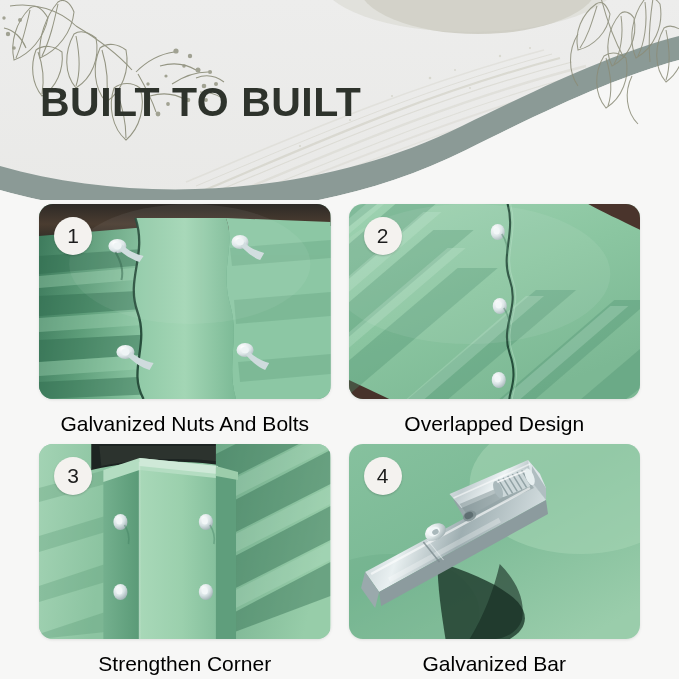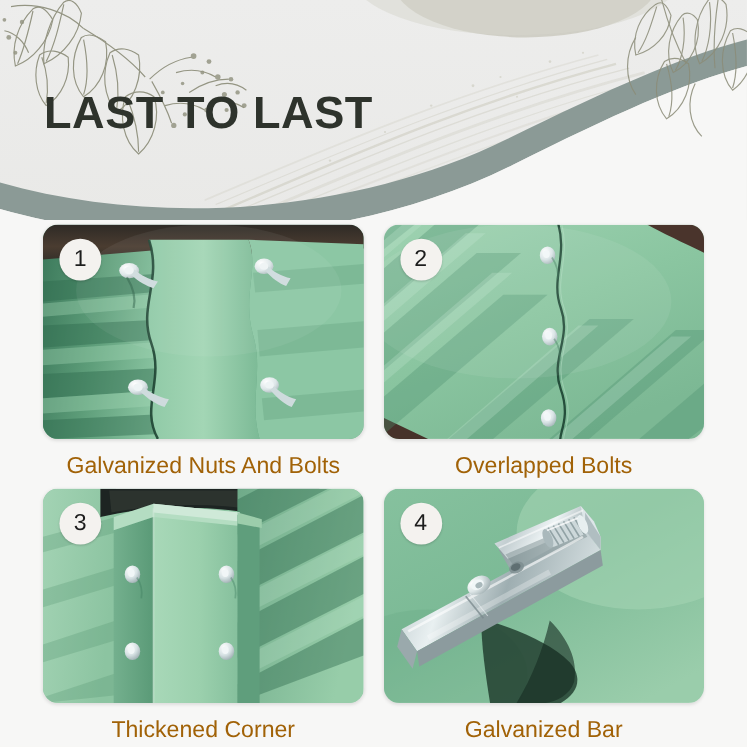--- a/index.html
+++ b/index.html
@@ -51,21 +51,21 @@
     width:38px;height:38px;border-radius:50%;
     background:#f4f2ef;
     display:flex;align-items:center;justify-content:center;
     font-size:21px;font-weight:normal;color:#1d1d1d;
     font-family:"Liberation Sans", sans-serif;
     box-shadow:0 1px 2px rgba(0,0,0,0.18);
   }
   .caption{
     margin-top:13px;
     font-size:21px;
-    color:#a16207;
+    color:#000000;
     text-align:center;
     font-family:"Liberation Sans", sans-serif;
     line-height:1.1;
   }
 </style>
 </head>
 <body>
 
 <div class="page">
 
@@ -175,21 +175,21 @@
           <path d="M644,0 C632,16 628,40 636,58 C654,48 664,26 660,4 C654,-4 648,-4 644,0 Z"></path>
           <path d="M645,2 C648,24 644,44 638,56"></path>
           <path d="M664,28 C654,46 654,68 666,82 C680,72 688,52 684,32 C676,26 670,24 664,28 Z"></path>
           <path d="M666,30 C670,50 670,68 666,80"></path>
           <path d="M578,34 C568,50 568,72 578,86"></path>
           <path d="M632,76 C624,92 626,112 638,124"></path>
         </g>
       </g>
     </svg>
 
-    <div class="header-title">LAST TO LAST</div>
+    <div class="header-title">BUILT TO BUILT</div>
   </div>
 
   <div class="grid">
 
     <div class="cell">
       <div class="photo">
         <svg viewBox="0 0 290 195" preserveAspectRatio="none">
           <defs>
             <linearGradient id="p1a" x1="0" y1="0" x2="1" y2="0.2">
               <stop offset="0" stop-color="#3d7a5c"></stop>
@@ -330,21 +330,21 @@
               <g transform="translate(149,176)">
                 <ellipse cx="0" cy="0" rx="7" ry="8" fill="url(#bolt2)"></ellipse>
                 <ellipse cx="-1" cy="-1" rx="3" ry="3.6" fill="#f2f7f8"></ellipse>
               </g>
             </g>
             <ellipse cx="120" cy="70" rx="140" ry="70" fill="#ffffff" opacity="0.07"></ellipse>
           </g>
         </svg>
         <div class="badge">2</div>
       </div>
-      <div class="caption">Overlapped Bolts</div>
+      <div class="caption">Overlapped Design</div>
     </div>
 
     <div class="cell">
       <div class="photo">
         <svg viewBox="0 0 290 195" preserveAspectRatio="none">
           <defs>
             <linearGradient id="p3left" x1="0" y1="0" x2="1" y2="0.3">
               <stop offset="0" stop-color="#a3d3b4"></stop>
                 <stop offset="1" stop-color="#8cc4a1"></stop>
             </linearGradient>
@@ -425,21 +425,21 @@
               </g>
               <g transform="translate(166,148)">
                 <ellipse cx="0" cy="0" rx="7" ry="8" fill="url(#bolt3)"></ellipse>
                 <ellipse cx="-1" cy="-1" rx="3" ry="3.6" fill="#f1f6f7"></ellipse>
               </g>
             </g>
           </g>
         </svg>
         <div class="badge">3</div>
       </div>
-      <div class="caption">Thickened Corner</div>
+      <div class="caption">Strengthen Corner</div>
     </div>
 
     <div class="cell">
       <div class="photo">
         <svg viewBox="0 0 290 195" preserveAspectRatio="none">
           <defs>
             <linearGradient id="p4bg" x1="0" y1="0" x2="0.8" y2="1">
               <stop offset="0" stop-color="#86c19e"></stop>
                 <stop offset="0.45" stop-color="#7cba96"></stop>
               <stop offset="1" stop-color="#9acdab"></stop>

